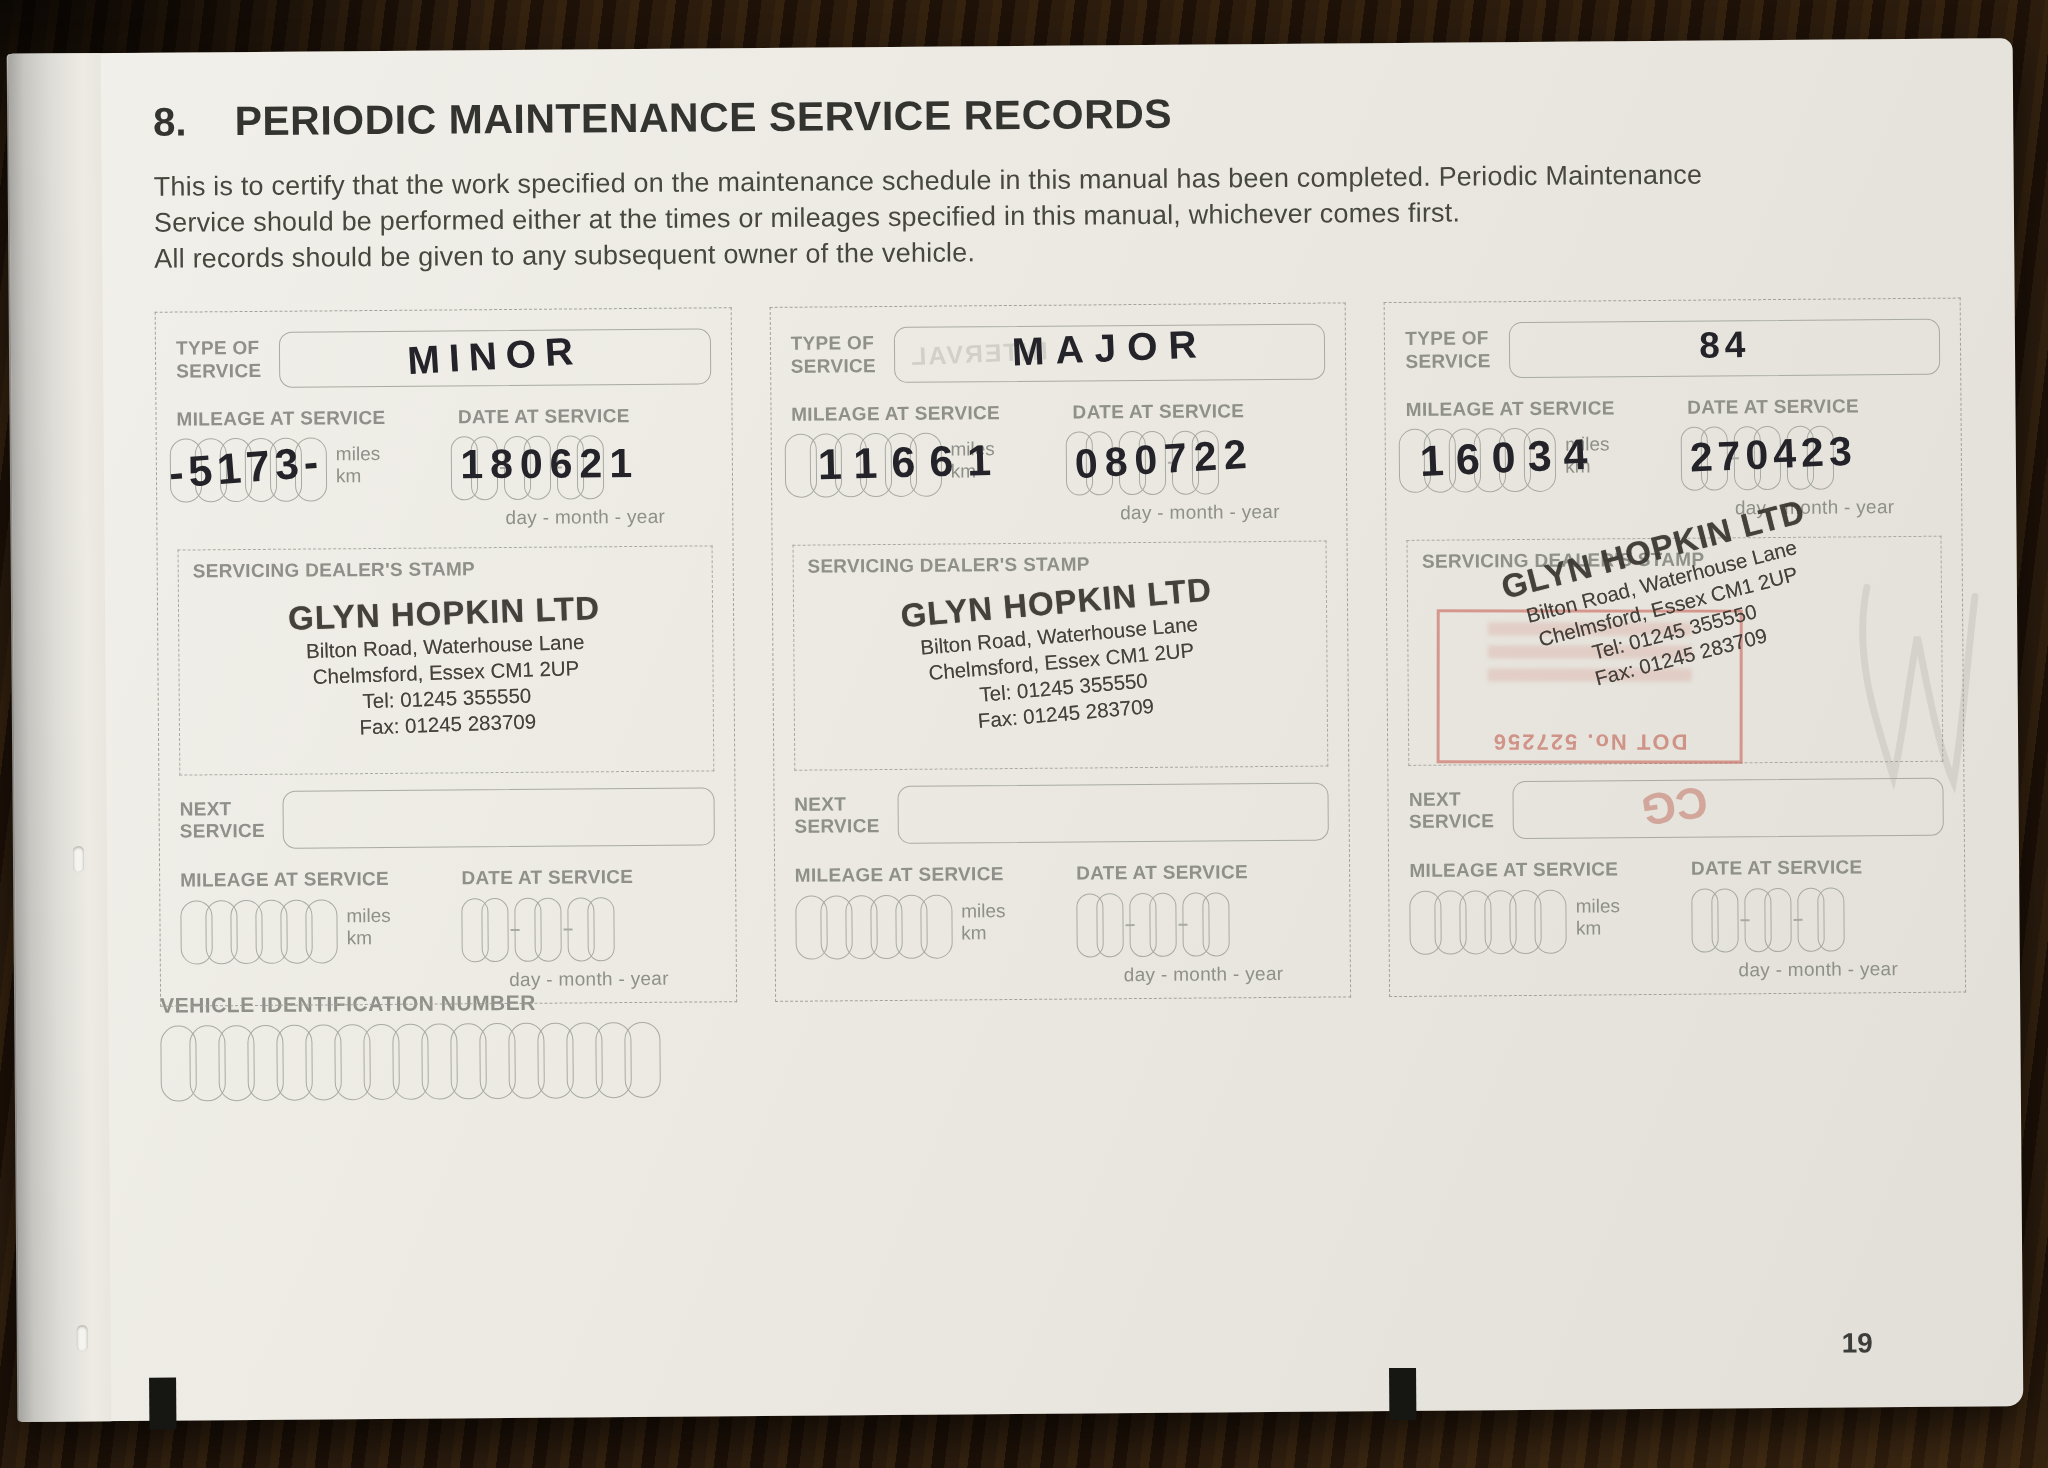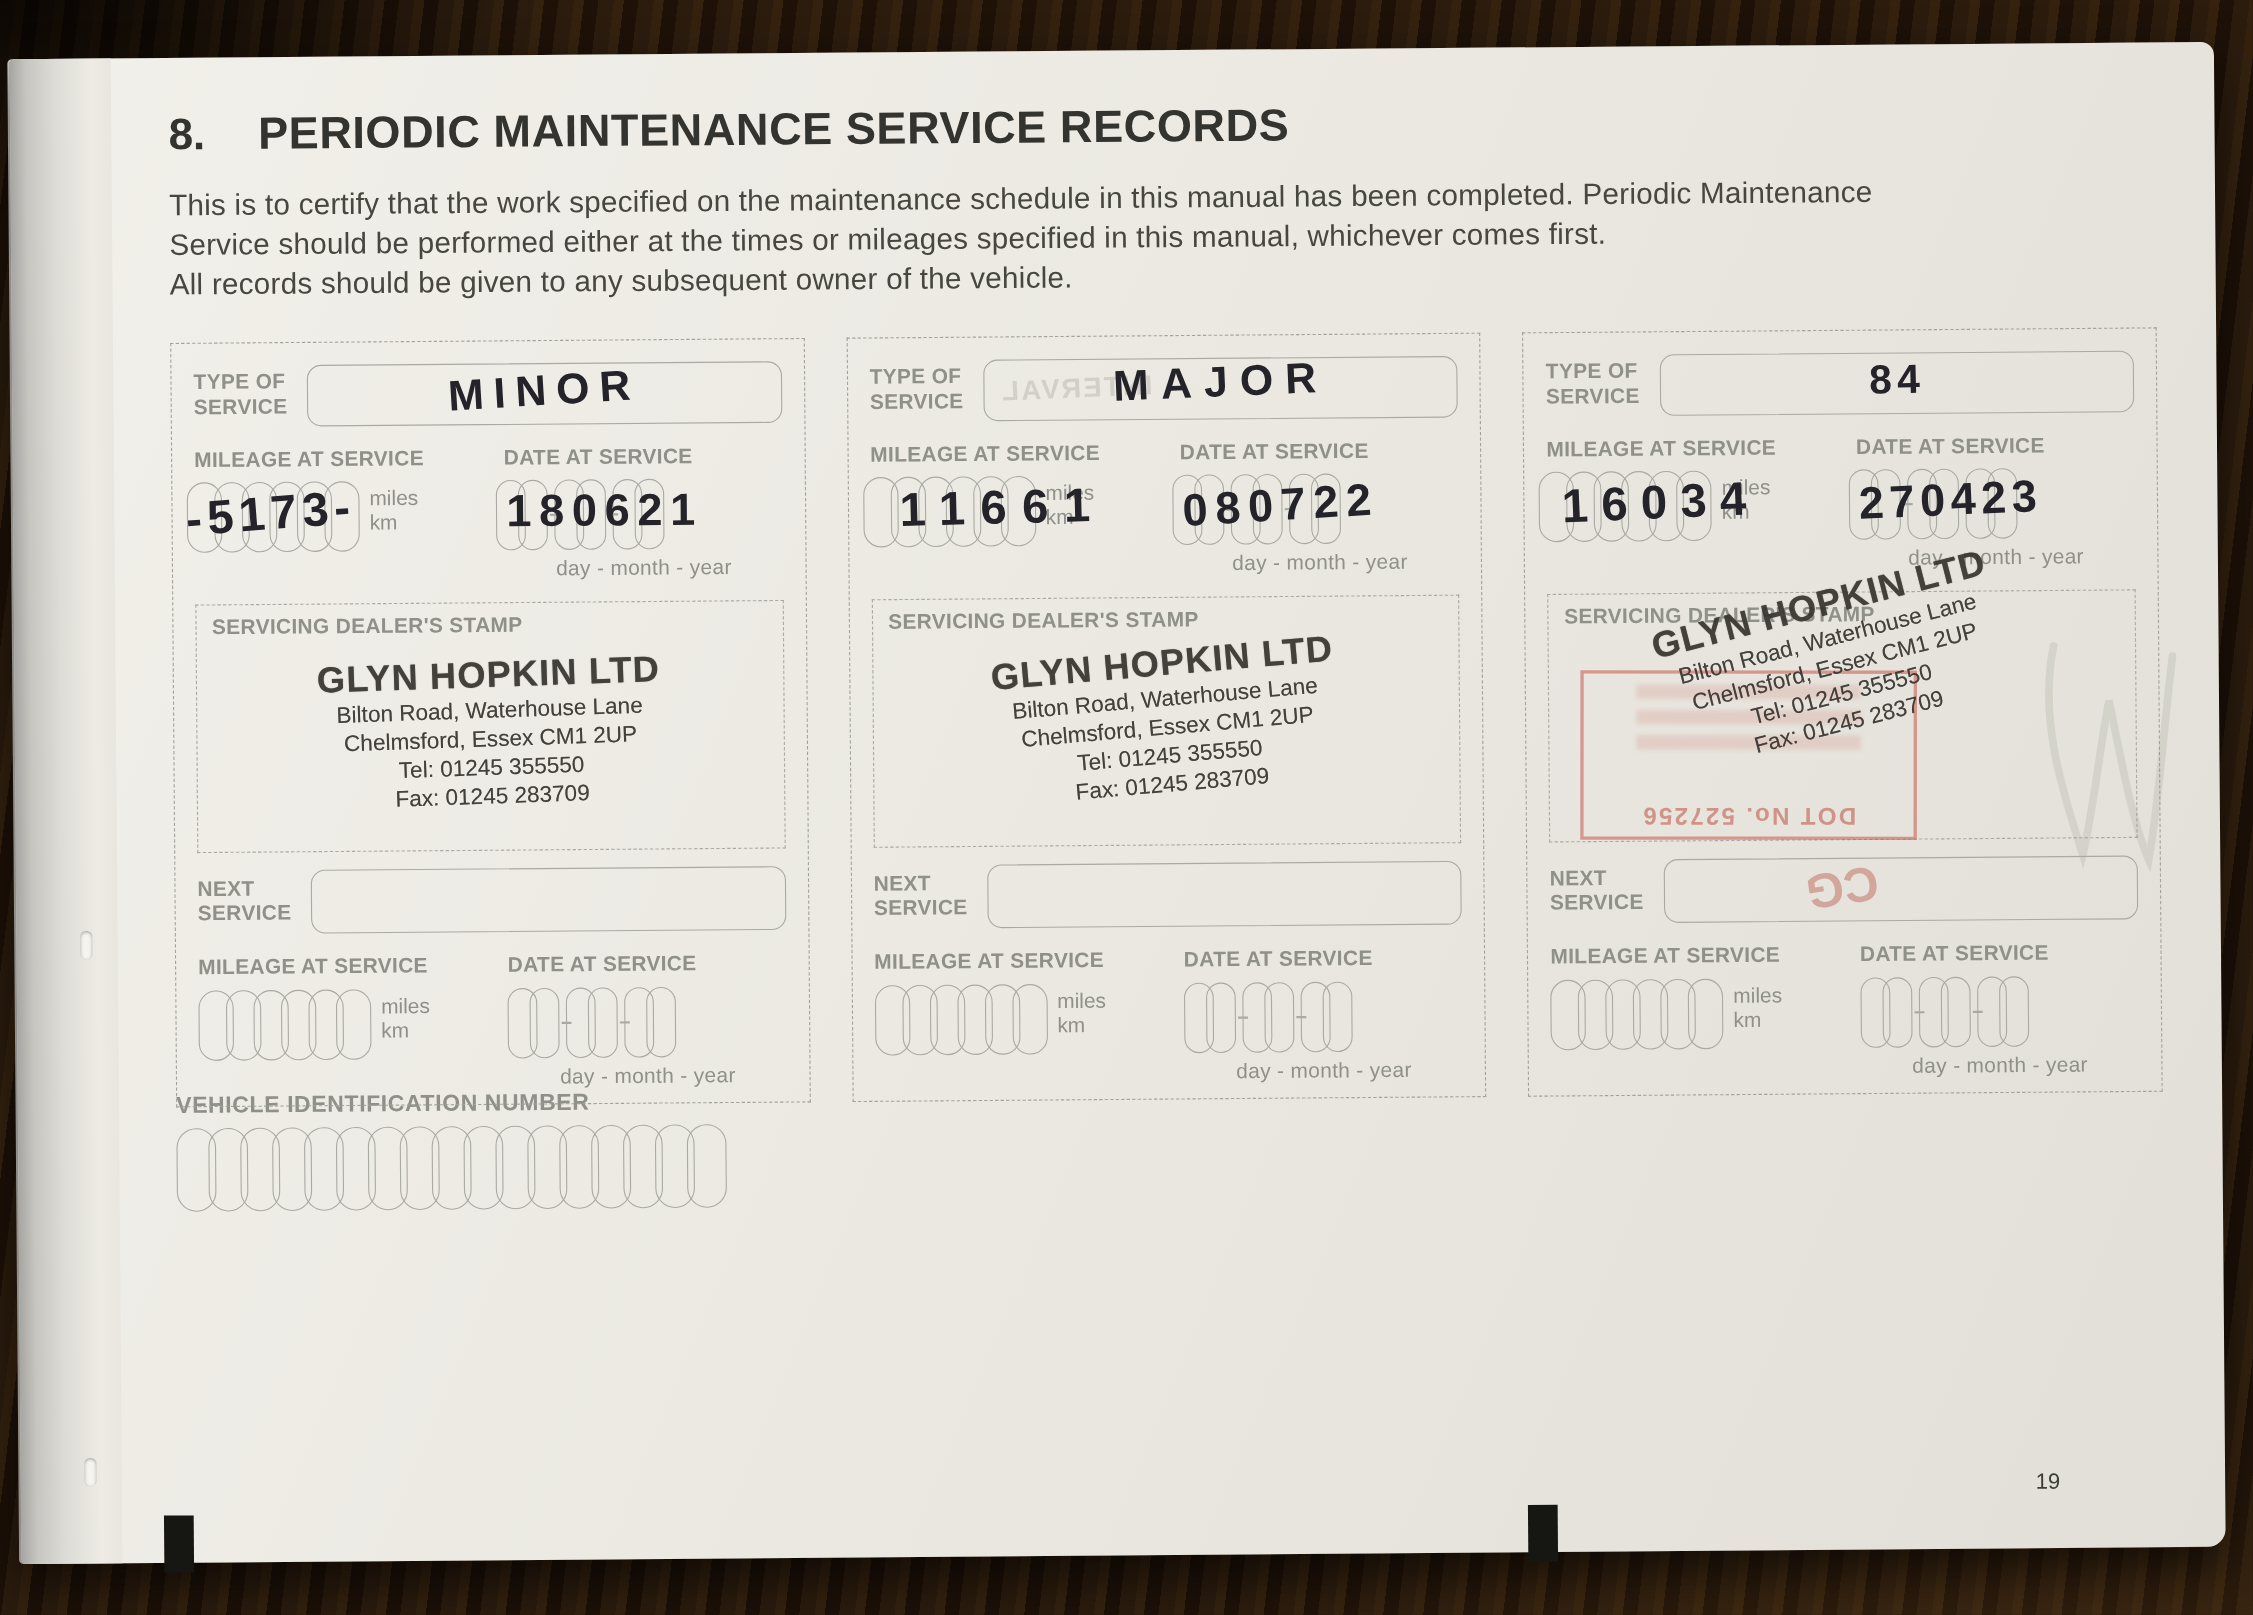--- a/index.html
+++ b/index.html
@@ -82,21 +82,21 @@
   .card.r1 .hw-mileage{left:-8px;transform:rotate(-4deg);letter-spacing:5px;}
   .card.r2 .hw-mileage{left:26px;transform:rotate(-1deg);letter-spacing:14px;}
   .card.r3 .hw-mileage{left:14px;transform:rotate(-2deg);letter-spacing:12px;}
   .hw-date{font-size:41px;top:5px;left:2px;letter-spacing:7px;}
   .card.r2 .hw-date{transform:rotate(-3deg);}
   .card.r3 .hw-date{transform:rotate(-2deg);letter-spacing:5px;}
 
   .vin{margin-top:40px;}
   .vin .flabel{font-size:21px;letter-spacing:.5px;}
   .vin .pill{width:34px;height:74px;border-radius:18px;}
-  .page-num{position:absolute;right:150px;bottom:48px;font-size:20px;color:#3d3d3a;}
+  .page-num{position:absolute;right:150px;bottom:48px;font-size:28px;color:#3d3d3a;font-weight:bold;}
   .tab{position:absolute;bottom:-9px;width:27px;height:52px;background:#161613;}
   .tab.t1{left:130px;} .tab.t2{left:1370px;}
   .pen-squiggle{position:absolute;right:-46px;top:40px;opacity:.5;}
 </style>
 </head>
 <body>
 
 <div class="book">
   <div class="page-edges">
     <span class="stitch s1"></span>

